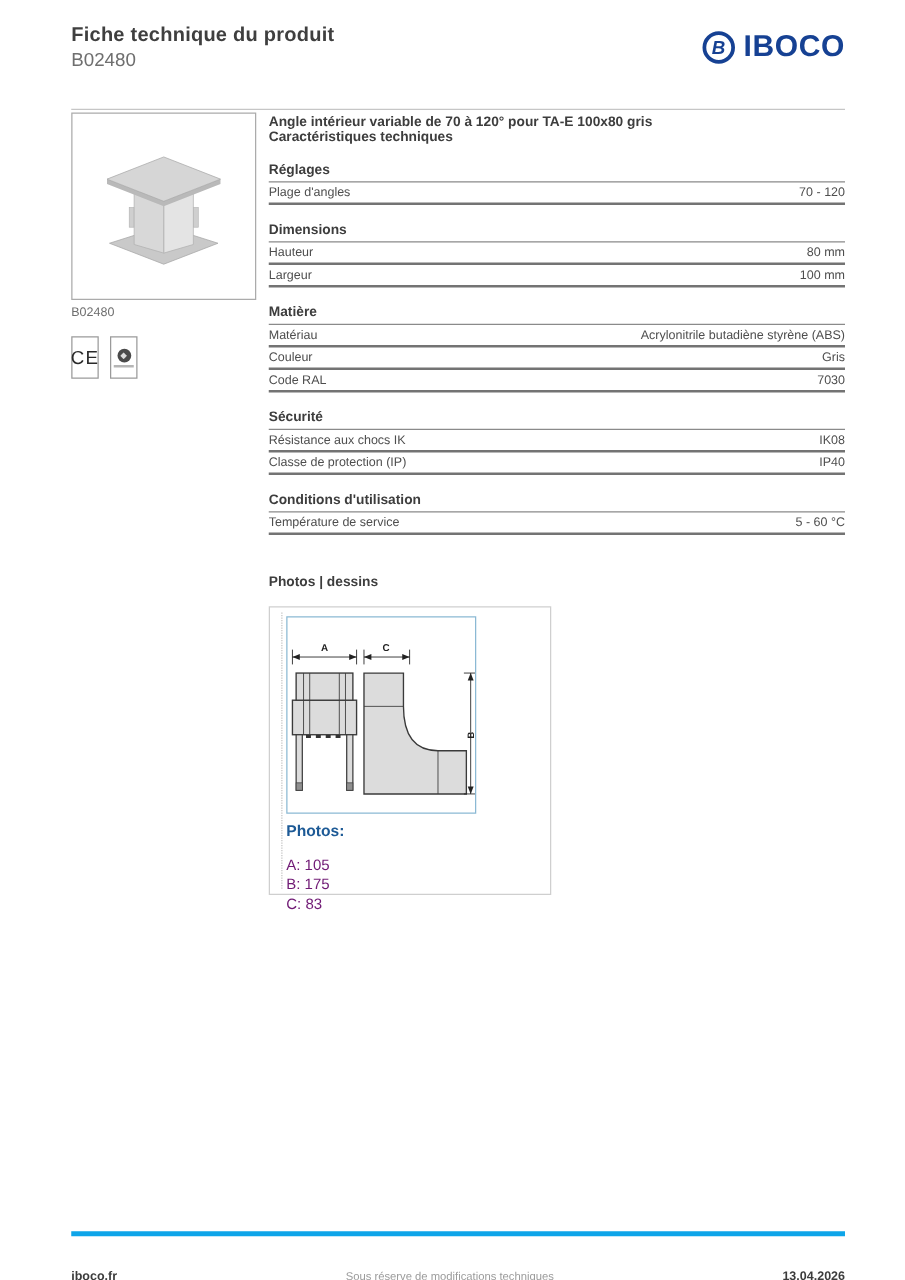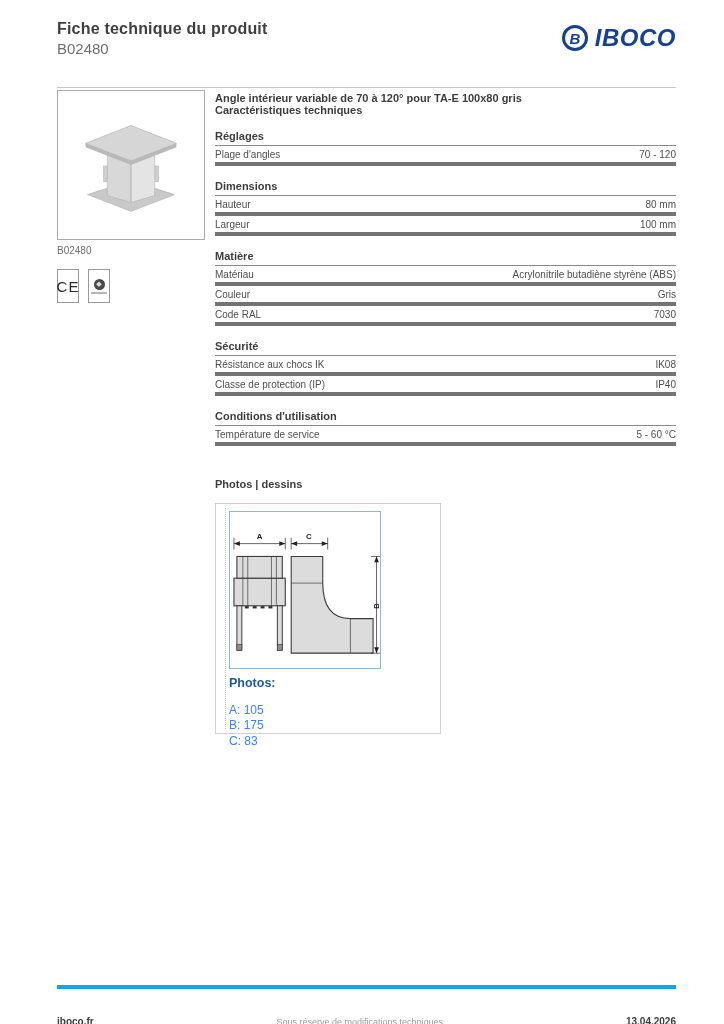--- a/index.html
+++ b/index.html
@@ -16,21 +16,21 @@
     padding-bottom:30px; border-bottom:1px solid #c6c6c6;
   }
   .doc-title { font-size:16px; font-weight:bold; color:#3f3f3f; letter-spacing:.2px; }
   .doc-code  { font-size:15px; color:#6f6f6f; margin-top:2px; }
   .logo { display:flex; align-items:center; gap:7px; margin-top:4px; }
   .logo-mark {
     width:26px; height:26px; border:3px solid #164193; border-radius:50%;
     display:flex; align-items:center; justify-content:center;
     font-weight:bold; font-style:italic; font-size:15px; color:#164193;
   }
-  .logo-word { font-weight:bold; font-style:italic; font-size:24px; color:#164193; letter-spacing:.5px; }
+  .logo-word { font-weight:bold; font-size:24px; color:#164193; letter-spacing:.5px; }
   
   .content { position:absolute; top:90px; left:57px; right:48px; display:flex; gap:10px; }
   .left-col { width:148px; flex:0 0 148px; }
   .right-col { flex:1; min-width:0; }
   .photo-box {
     width:148px; height:150px; border:1px solid #ababab; background:#fff;
     display:flex; align-items:center; justify-content:center;
   }
   .photo-caption { margin-top:5px; font-size:10px; color:#6e6e6e; }
   .certs { margin-top:13px; display:flex; gap:9px; }
@@ -45,34 +45,34 @@
   
   .prod-name { font-size:11px; font-weight:bold; color:#3d3d3d; margin:2px 0 0; }
   .char-title { font-size:11px; font-weight:bold; color:#3d3d3d; }
   .spec-section { margin-top:14px; }
   .spec-heading {
     font-size:11px; font-weight:bold; color:#3d3d3d;
     padding-bottom:3px; border-bottom:1px solid #8a8a8a;
   }
   .spec-row {
     display:flex; justify-content:space-between; align-items:baseline;
-    font-size:10px; color:#4e4e4e; padding:3px 0 2px; border-bottom:4px solid #737373;
+    font-size:10px; color:#4e4e4e; padding:3px 0 2px; border-bottom:2px solid #737373;
   }
   .spec-row .val { text-align:right; white-space:nowrap; }
   .gap-lg { margin-top:28px; }
   
   .photos-heading { font-size:11px; font-weight:bold; color:#3d3d3d; margin-top:32px; }
   .drawing-card {
     margin-top:13px; width:226px; height:231px; border:1px solid #cfcfcf;
     background:#fff; position:relative; padding:7px 0 0 13px;
   }
   .dotted-line { position:absolute; left:9px; top:4px; bottom:4px; border-left:1px dotted #c3c3c3; }
   .drawing-frame { width:152px; height:158px; border:1px solid #8bb9d4; background:#fff; }
   .quote-label { margin-top:7px; font-size:12.5px; font-weight:bold; color:#1d5a96; }
-  .quote-lines { margin-top:13px; font-size:12px; color:#3b82f6; line-height:1.28; }
+  .quote-lines { margin-top:13px; font-size:12px; color:#701a75; line-height:1.28; }
   
   .footer {
     position:absolute; left:57px; right:48px; top:985px;
     border-top:4px solid #0ea5e9; padding-top:27px;
     display:flex; justify-content:space-between; align-items:baseline;
   }
   .footer .f-left  { font-size:10px; font-weight:bold; color:#3c3c3c; }
   .footer .f-mid   { flex:1; text-align:center; font-size:9px; color:#9b9b9b; }
   .footer .f-right { font-size:10px; font-weight:bold; color:#3c3c3c; }
   svg text { font-family:"Liberation Sans", sans-serif; }

